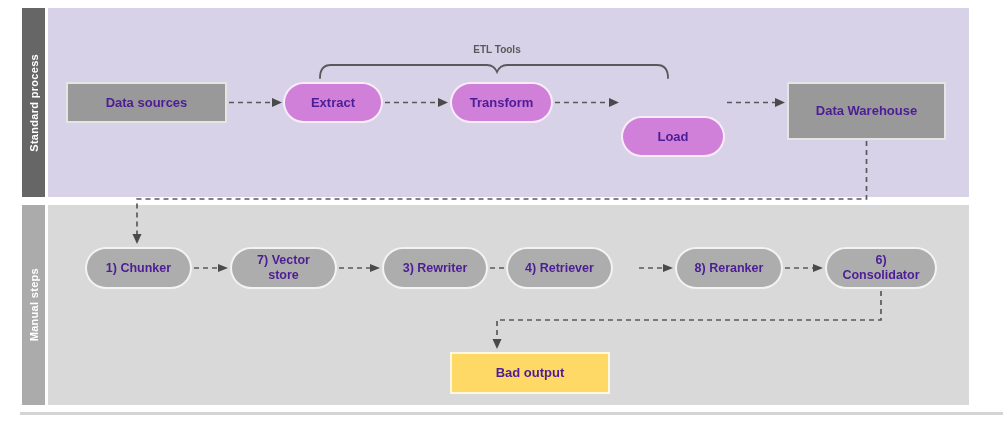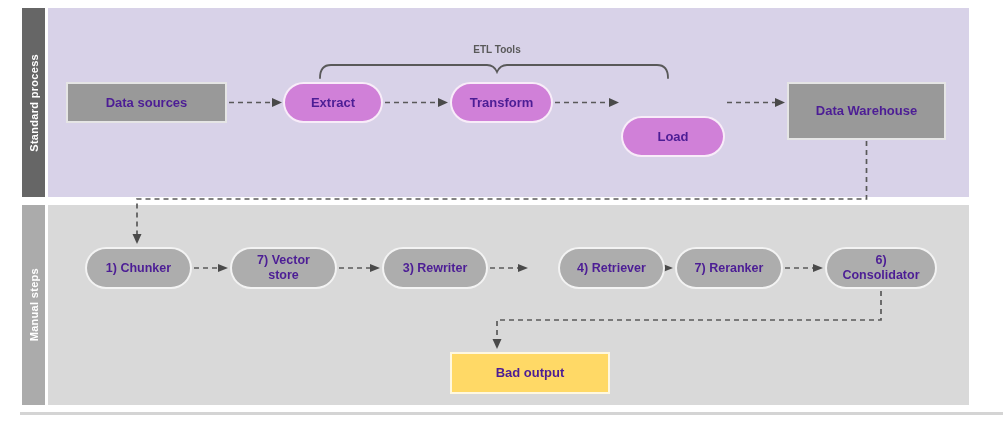--- a/index.html
+++ b/index.html
@@ -75,21 +75,21 @@
   }
   #node-data-sources{left:66px;top:82px;width:161px;height:41px;}
   #node-extract{left:283px;top:82px;width:100px;height:41px;}
   #node-transform{left:450px;top:82px;width:103px;height:41px;}
   #node-load{left:621px;top:82px;width:104px;height:41px;margin-top:34px;}
   #node-data-warehouse{left:787px;top:82px;width:159px;height:58px;}
 
   #node-chunker{left:85px;top:247px;width:107px;height:42px;text-align:center;}
   #node-vector-store{left:230px;top:247px;width:107px;height:42px;}
   #node-rewriter{left:382px;top:247px;width:106px;height:42px;}
-  #node-retriever{left:558px;top:247px;width:107px;height:42px;}
+  #node-retriever{left:506px;top:247px;width:107px;height:42px;}
   #node-reranker{left:675px;top:247px;width:108px;height:42px;}
   #node-consolidator{left:825px;top:247px;width:112px;height:42px;}
 
   #node-bad-output{
     left:418px;top:352px;width:160px;height:42px;
     background:var(--bad-output);
     border:2px solid rgba(255,255,255,.8);
     font-size:13px;
     margin-left:32px;
   }
@@ -178,19 +178,19 @@
   <div class="node rect-node" id="node-data-sources">Data sources</div>
   <div class="node pill etl-pill" id="node-extract">Extract</div>
   <div class="node pill etl-pill" id="node-transform">Transform</div>
   <div class="node pill etl-pill" id="node-load">Load</div>
   <div class="node rect-node" id="node-data-warehouse">Data Warehouse</div>
 
   <div class="node pill manual-pill" id="node-chunker">1) Chunker</div>
   <div class="node pill manual-pill" id="node-vector-store">7) Vector store</div>
   <div class="node pill manual-pill" id="node-rewriter">3) Rewriter</div>
   <div class="node pill manual-pill" id="node-retriever">4) Retriever</div>
-  <div class="node pill manual-pill" id="node-reranker">7) Reranker</div>
+  <div class="node pill manual-pill" id="node-reranker">8) Reranker</div>
   <div class="node pill manual-pill" id="node-consolidator">6) Consolidator</div>
 
   <div class="node" id="node-bad-output">Bad output</div>
 
   <div id="bottom-divider"></div>
 </div>
 
 </body></html>

